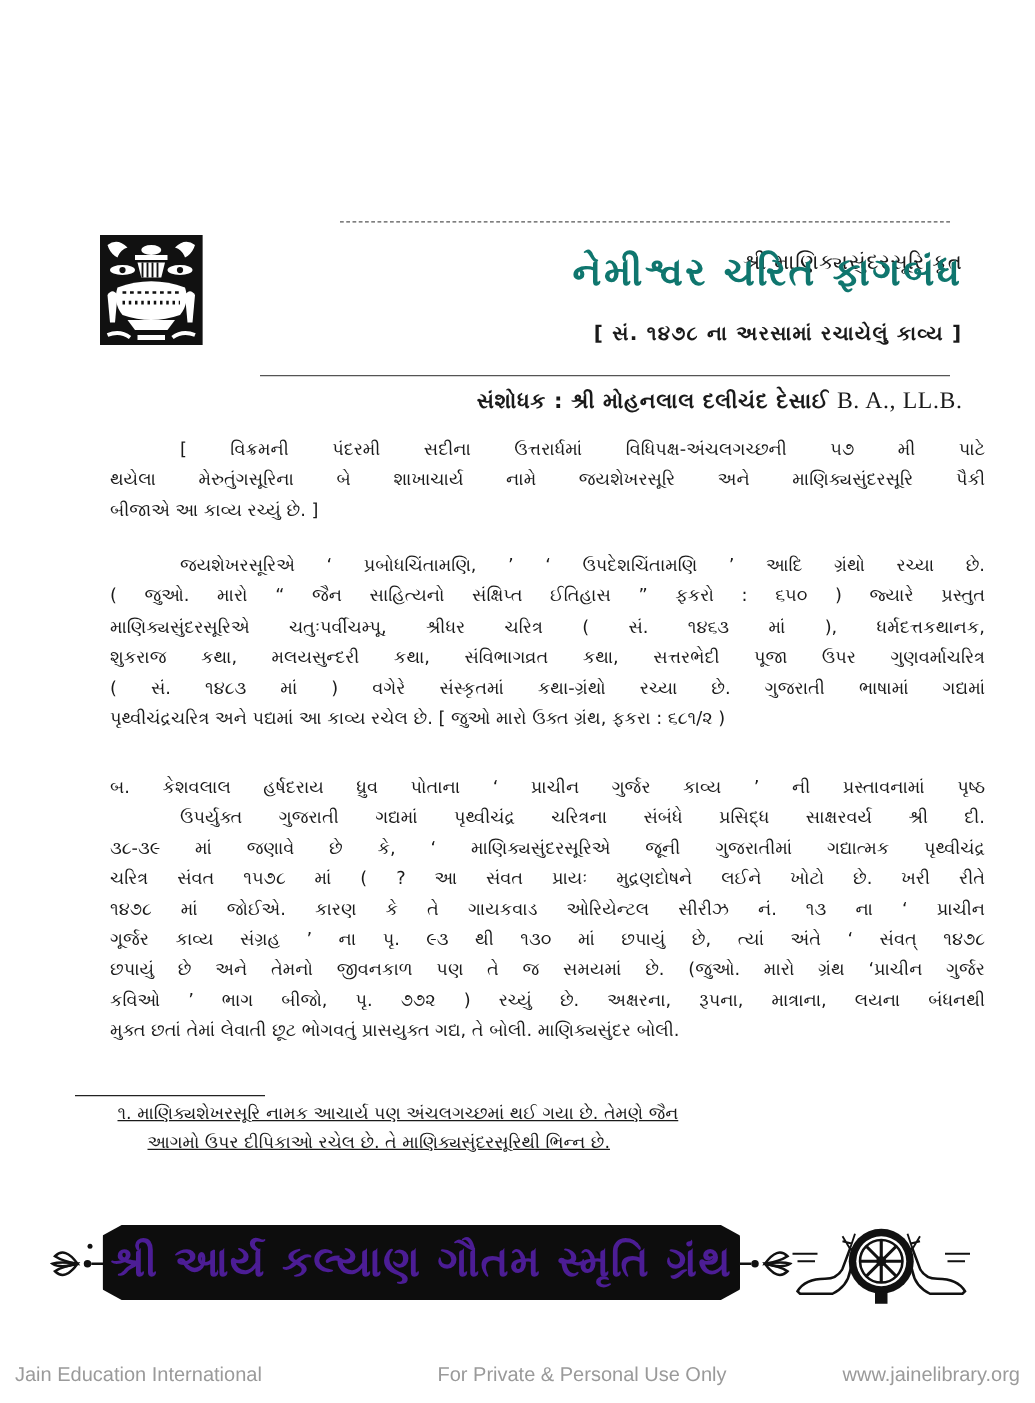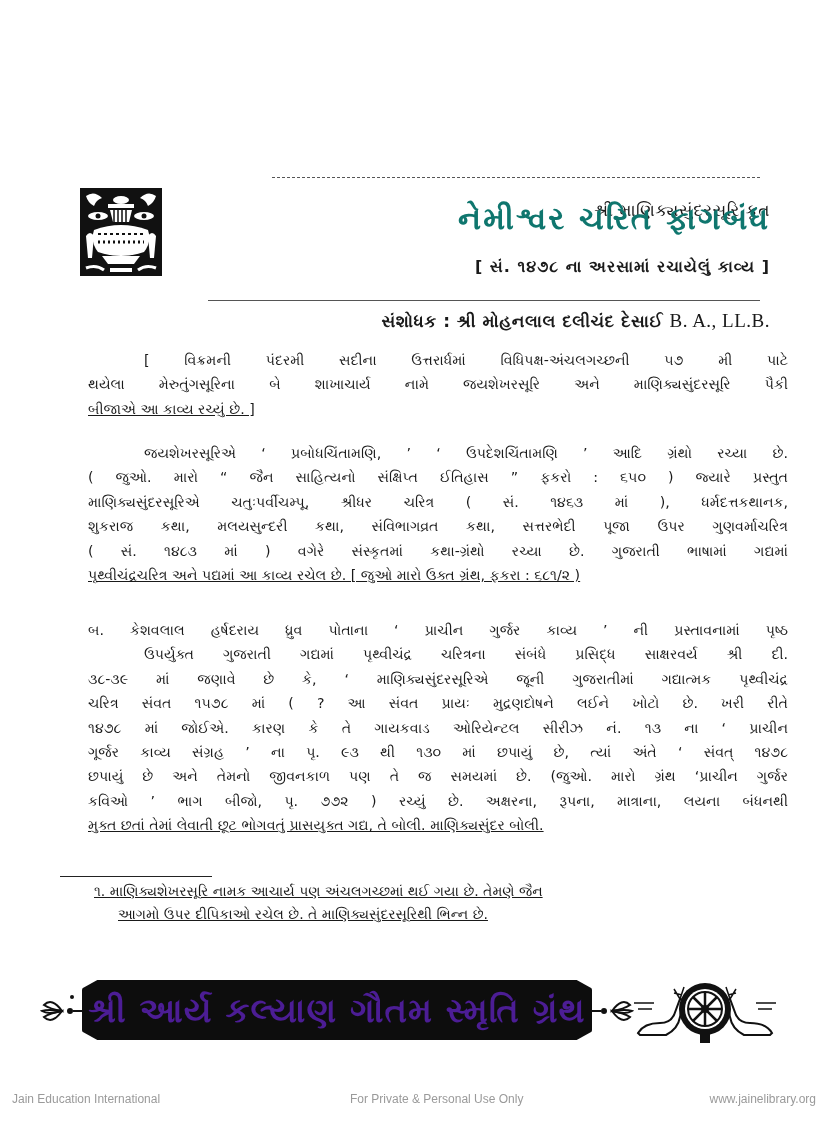--- a/index.html
+++ b/index.html
@@ -83,21 +83,21 @@
       line-height: 24.4px;
       text-align: justify;
     }
     .para .line {
       display: block;
       white-space: nowrap;
       overflow: hidden;
       text-align-last: justify;
     }
     .para .line.first { padding-left: 56px; }
-    .para .line.last { text-align-last: left; text-decoration: underline; }
+    .para .line.last { text-align-last: left; }
     .p1 { top: 348px; }
     .p2 { top: 441px; }
     .p3 { top: 618px; }
     .footnote-rule {
       left: 60px; top: 876px; width: 152px;
     }
     .footnote {
       position: absolute;
       left: 94px;
       top: 880px;
@@ -148,21 +148,21 @@
       left: 610px; top: 0px;
       width: 150px; height: 70px;
     }
     .footer {
       position: absolute;
       left: 0;
       top: 1092px;
       width: 828px;
       height: 20px;
       font-family: "Liberation Sans", sans-serif;
-      font-size: 12px;
+      font-size: 16px;
       color: #9a9a9a;
     }
     .footer span { position: absolute; top: 0; }
     .footer .f-left { left: 12px; }
     .footer .f-center { left: 350px; }
     .footer .f-right { right: 12px; }
   </style>
 </head>
 <body>
 

